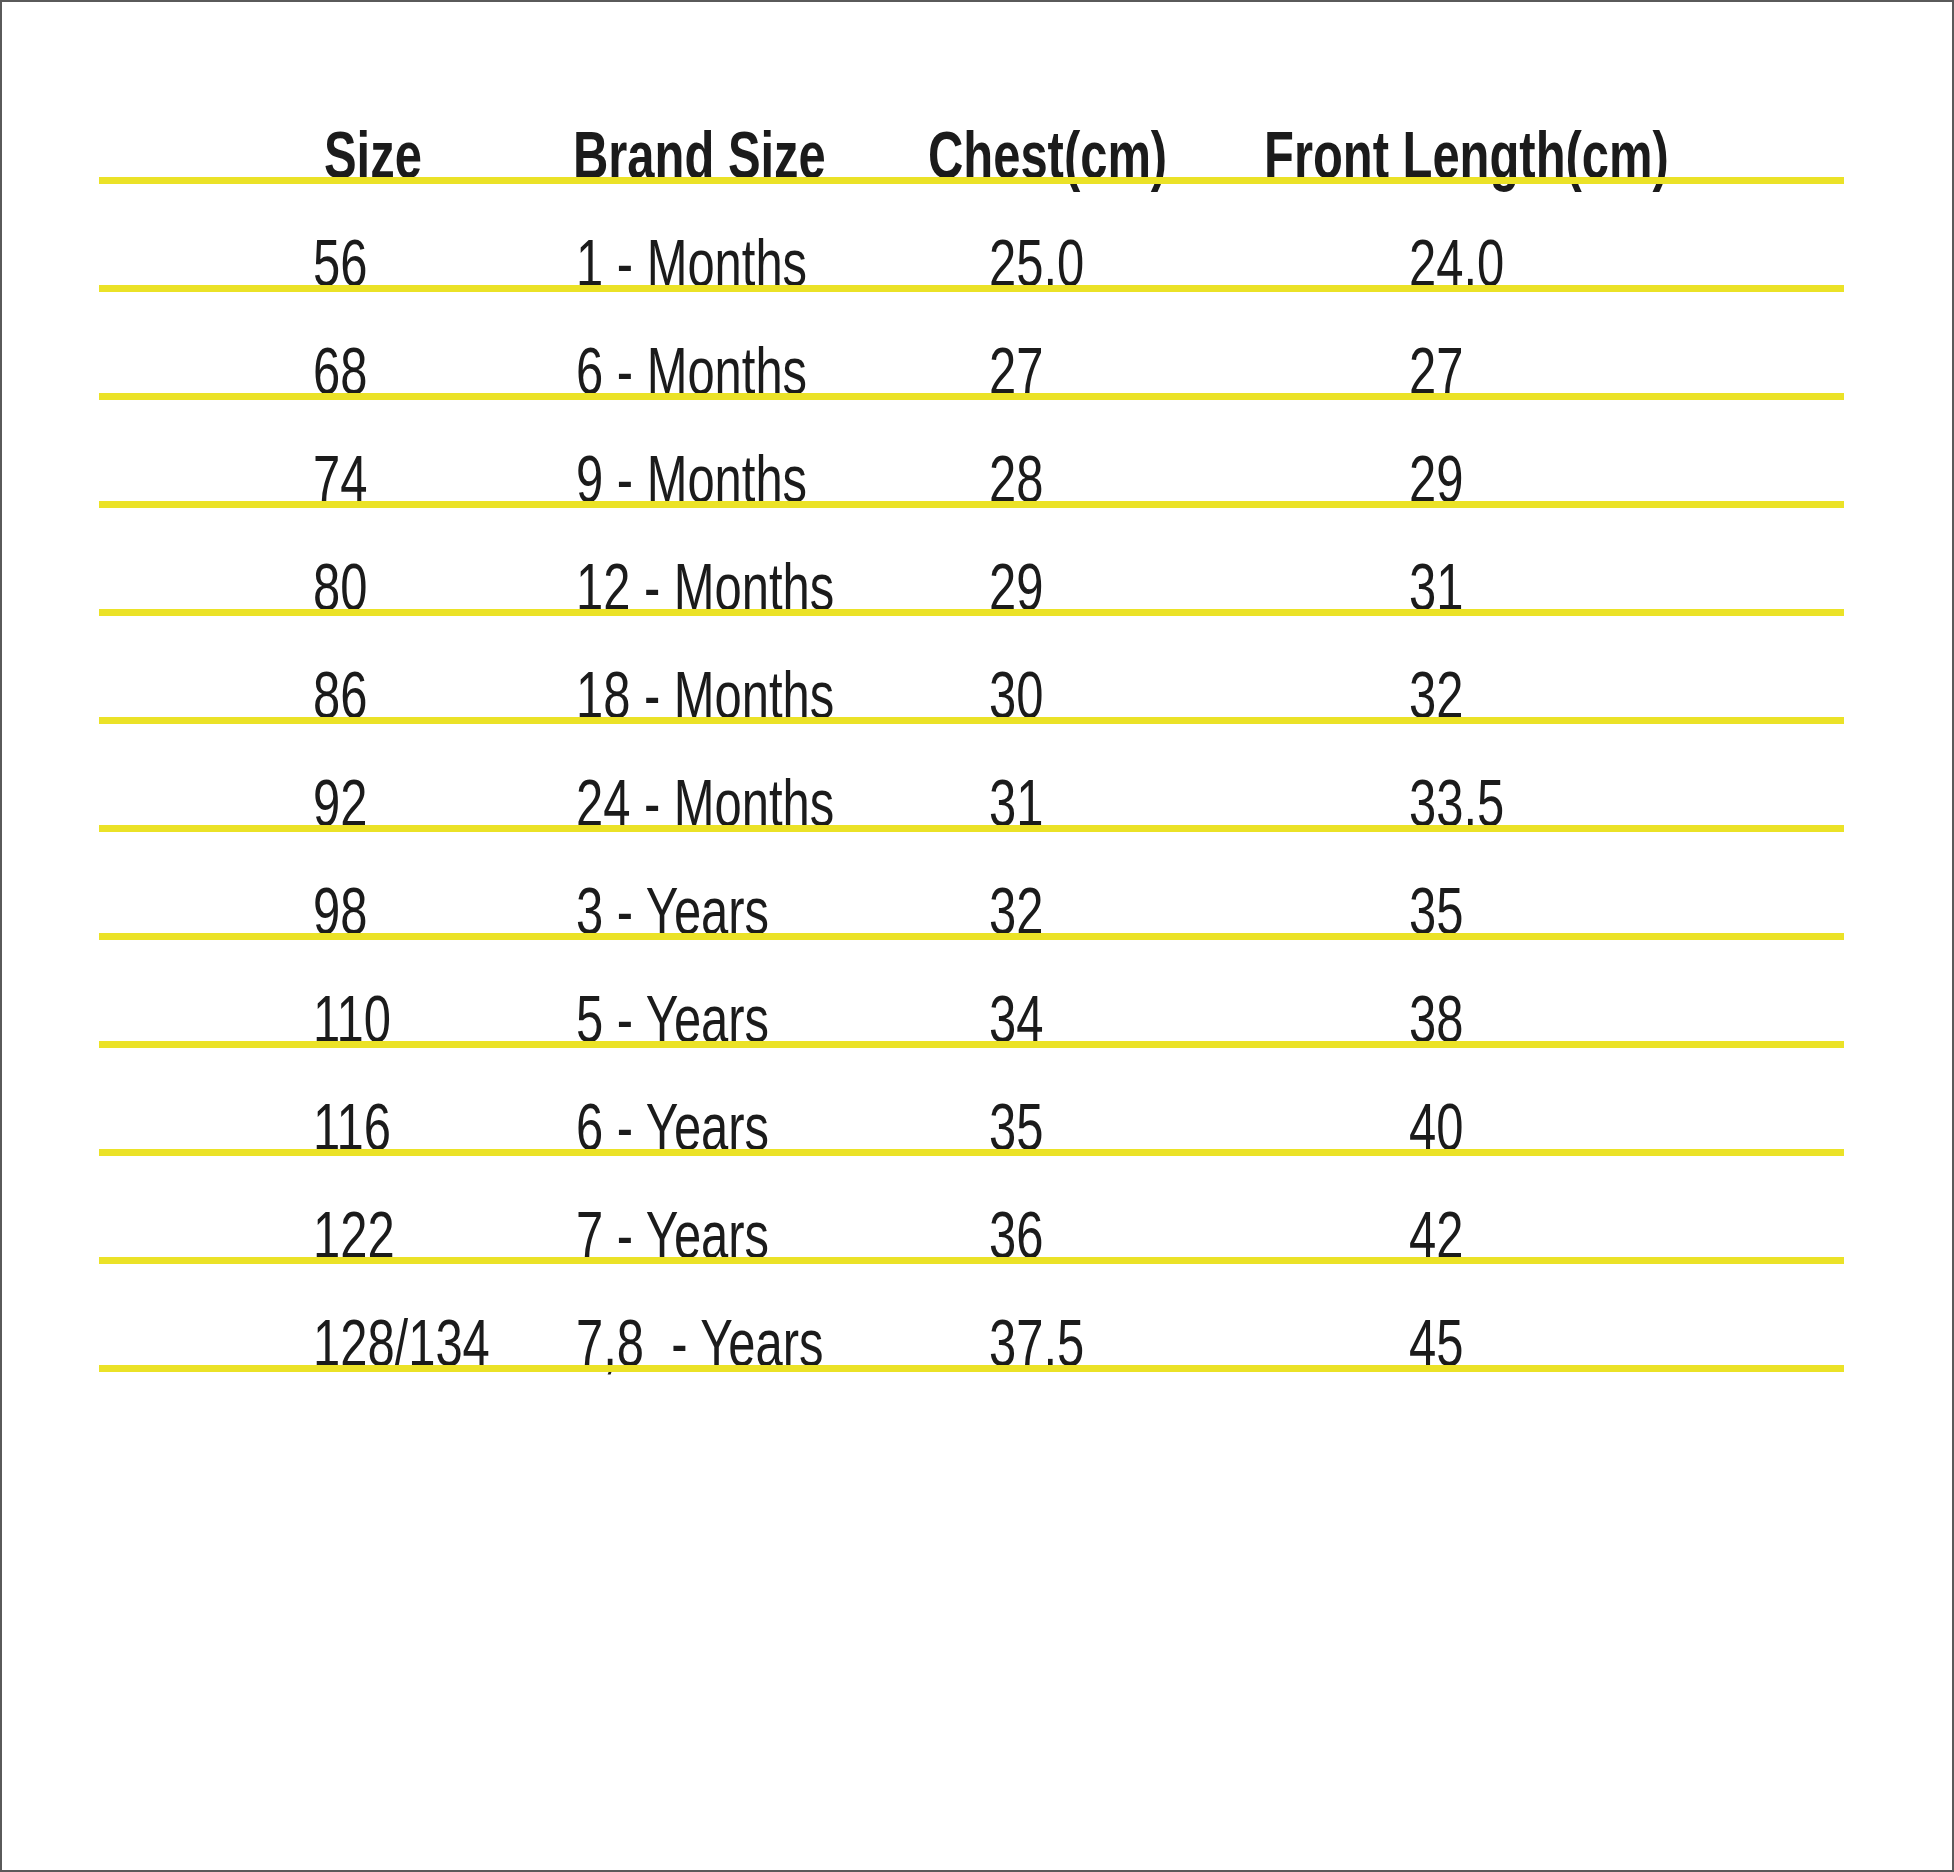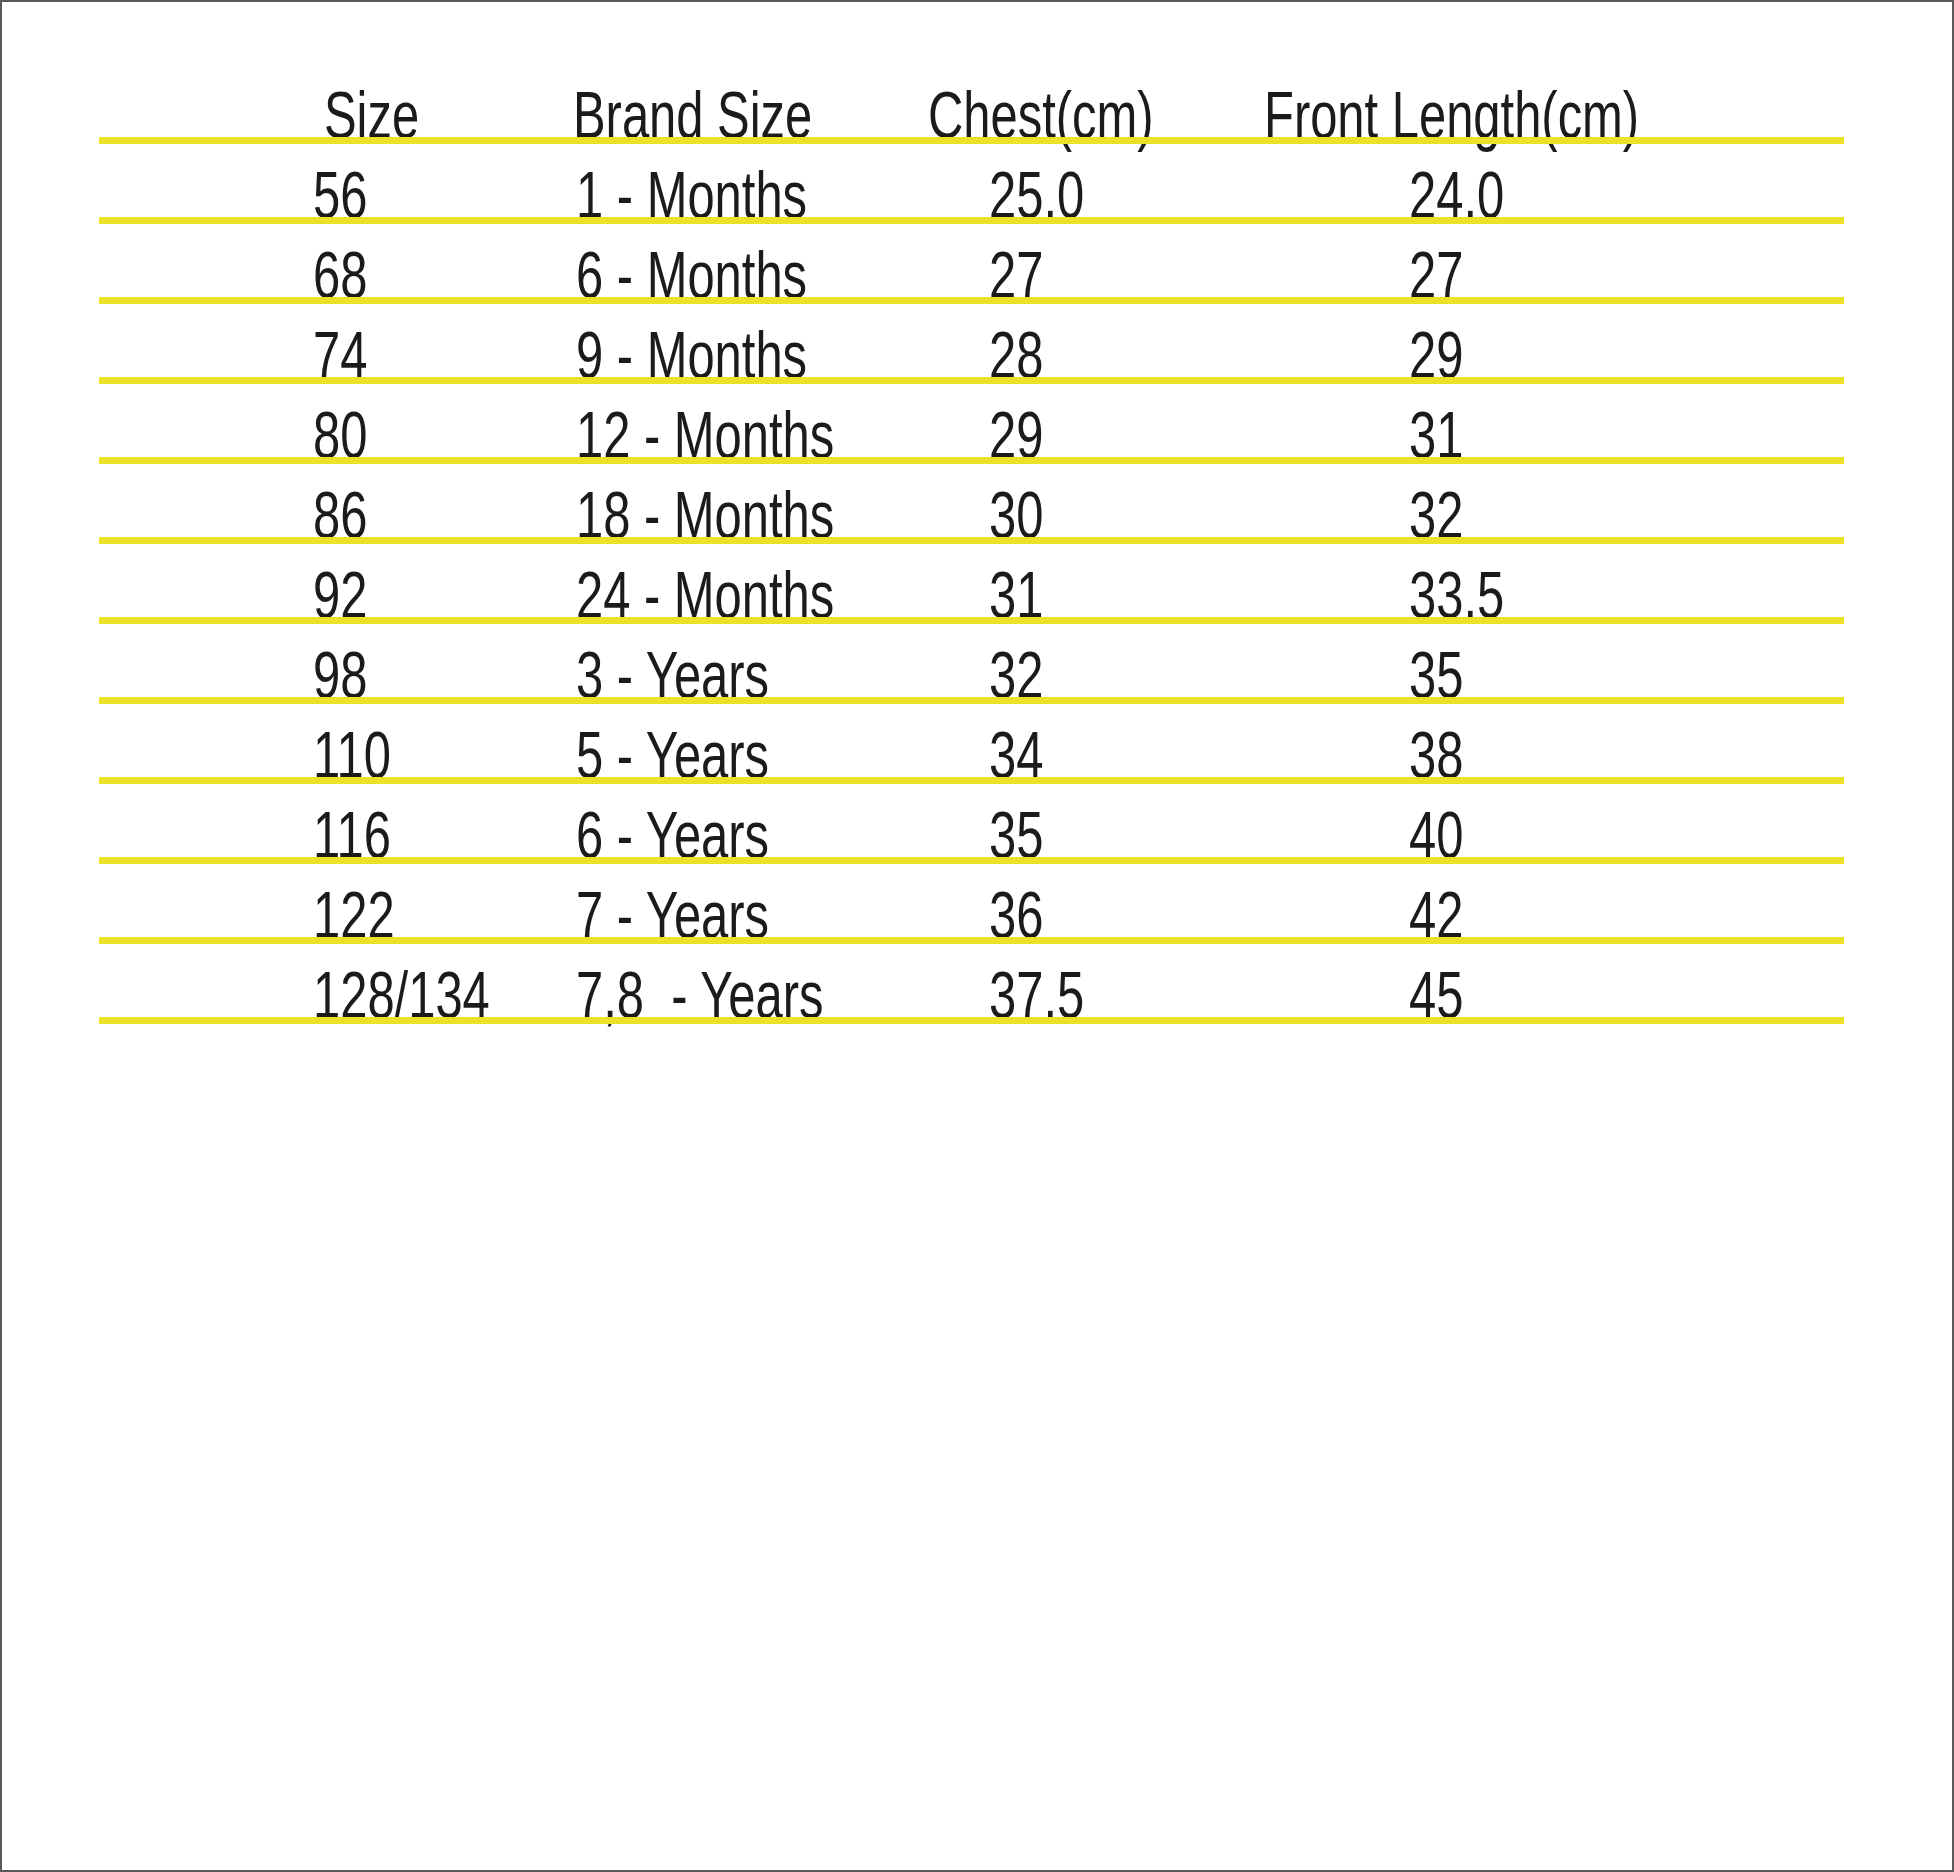--- a/index.html
+++ b/index.html
@@ -7,22 +7,22 @@
     position:relative;
     width:1954px;height:1872px;
     box-sizing:border-box;
     border:2.7px solid #5a5a5a;
     background:#ffffff;
     overflow:hidden;
     font-family:"Liberation Sans","DejaVu Sans",sans-serif;
     color:#1b1b1b;
   }
   .row{position:relative;width:100%;}
-  .row.header{height:142px;}
-  .row.data{height:80px;}
+  .row.header{height:182px;font-weight:bold;}
+  .row.data{height:108px;}
   .rule{
     position:absolute;left:97px;bottom:0;
     width:1745px;height:7.3px;
     background:#ebe227;
   }
   .cell{
     position:absolute;bottom:-3.7px;
     display:inline-block;
     font-size:67px;line-height:1;
     transform:scaleX(0.73);

